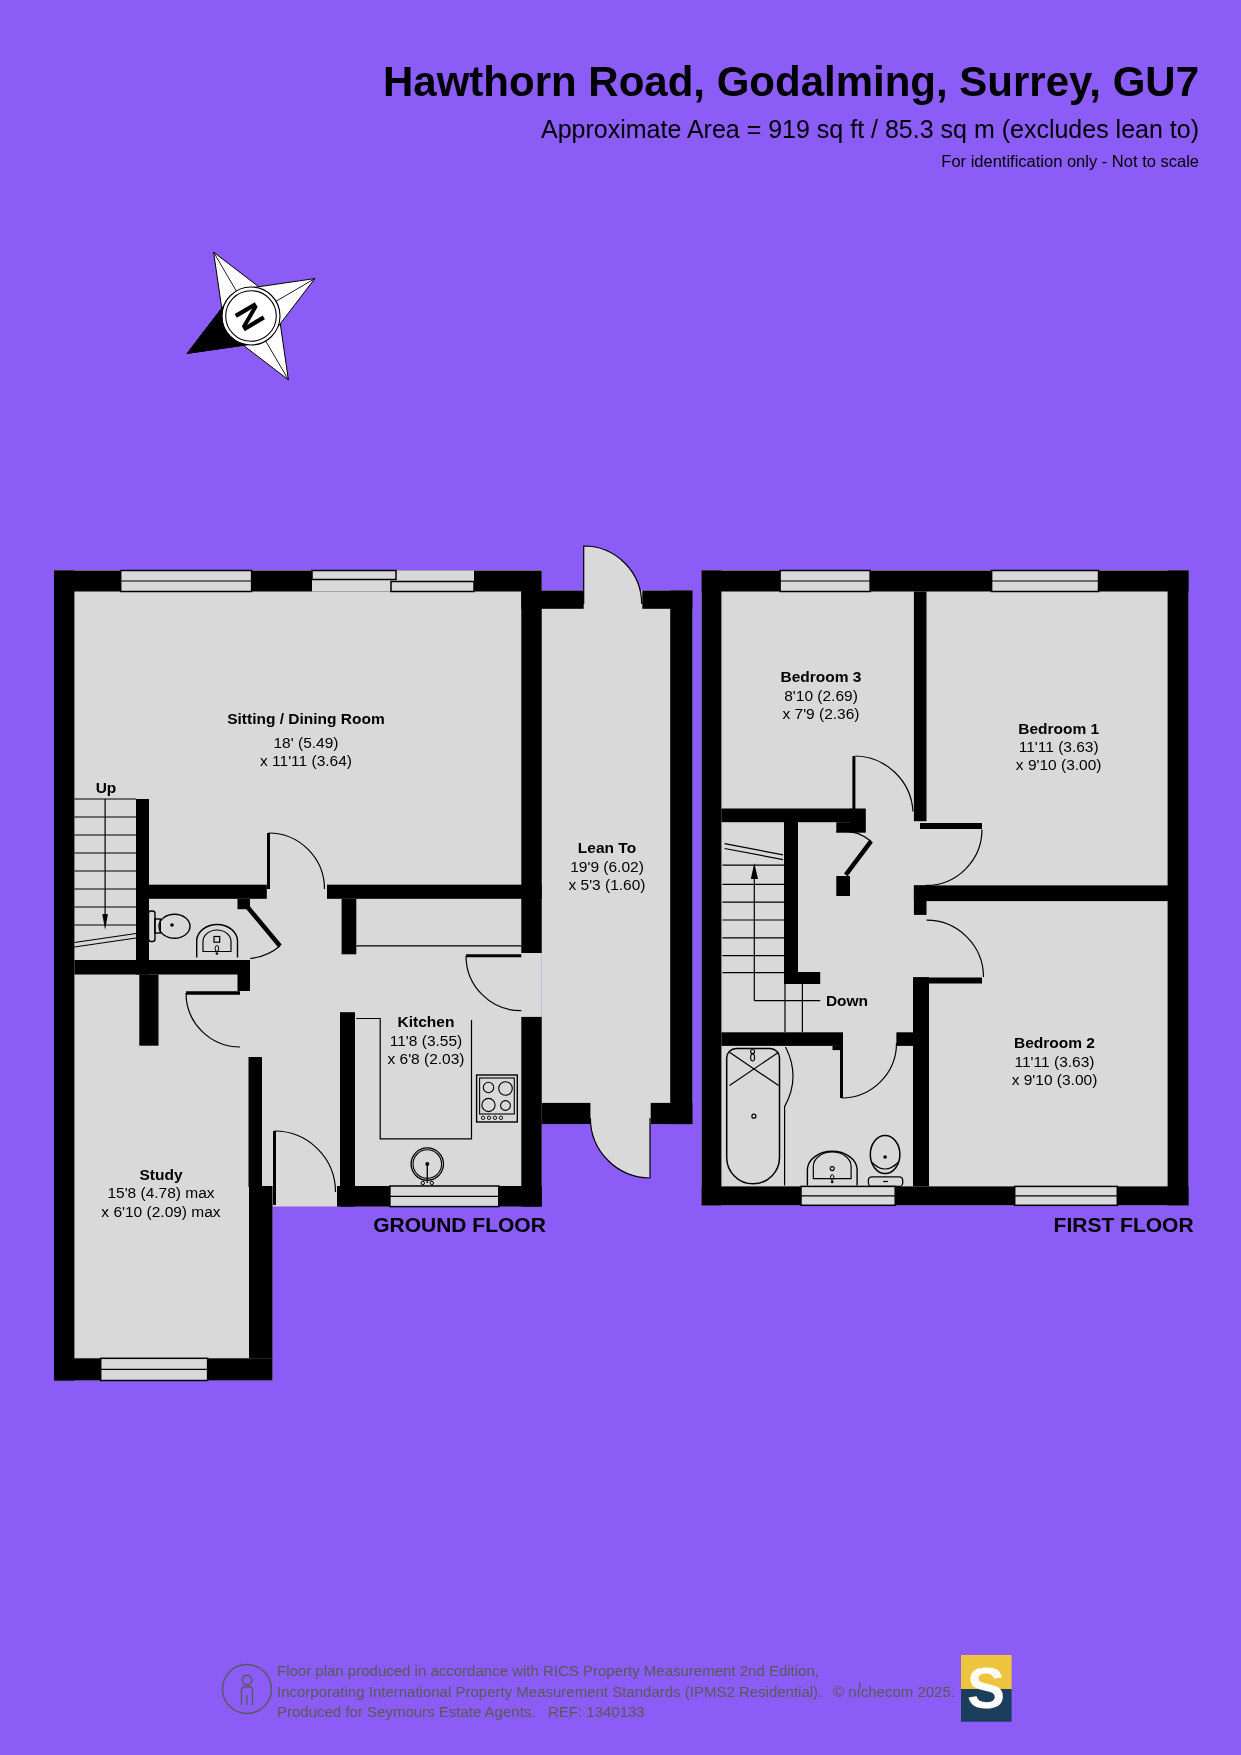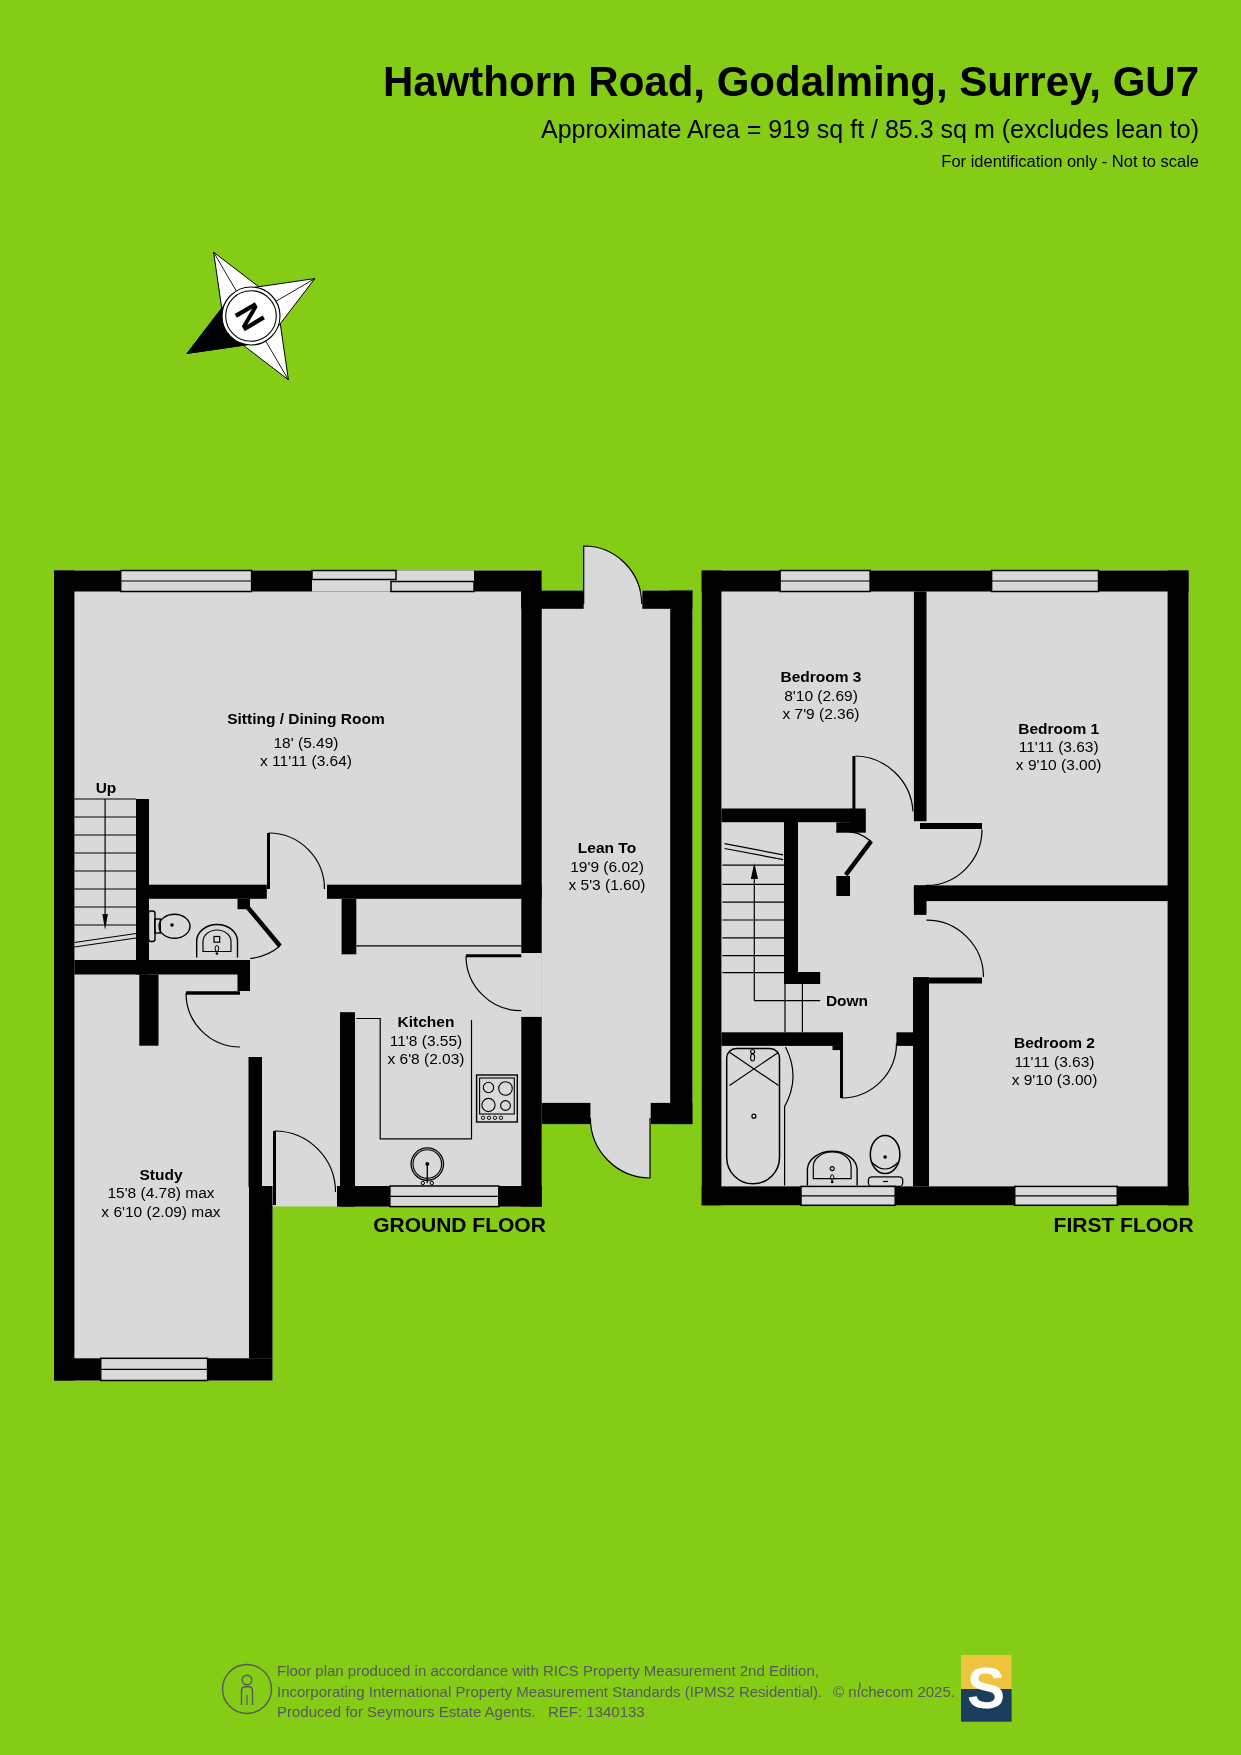--- a/index.html
+++ b/index.html
@@ -1,16 +1,16 @@
 <!DOCTYPE html>
 <html><head>
 <meta charset="utf-8">
 <style>
 html,body{margin:0;padding:0;background:#ffffff;}
-#page{position:relative;width:1241px;height:1755px;background:#84cc16;overflow:hidden;}
+#page{position:relative;width:1241px;height:1755px;background:#8b5cf6;overflow:hidden;}
 text{font-family:"Liberation Sans",sans-serif;}
 .wall{fill:#000000;}
 .fl{fill:#d9d9d9;}
 .win{fill:#d9d9d9;stroke:#000;stroke-width:1.5;}
 .ln{stroke:#000;stroke-width:1.2;fill:none;}
 .arc{stroke:#000;stroke-width:1.2;fill:none;}
 .rt{font-weight:bold;font-size:15.5px;text-anchor:middle;}
 .rd{font-size:15.5px;text-anchor:middle;}
 .flr{font-weight:bold;font-size:21px;text-anchor:middle;}
 .ud{font-weight:bold;font-size:15.5px;text-anchor:middle;}

